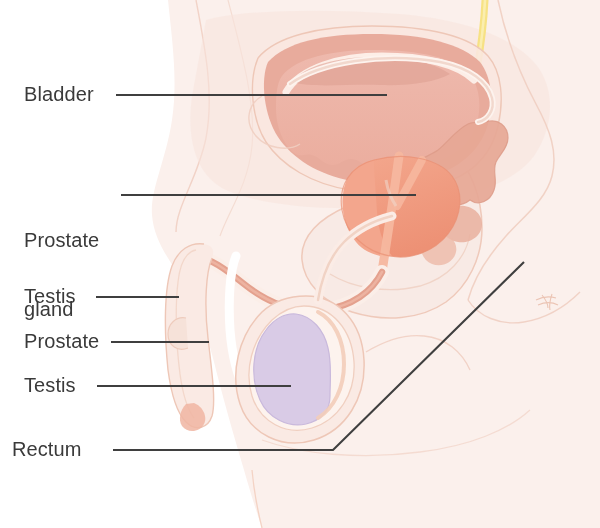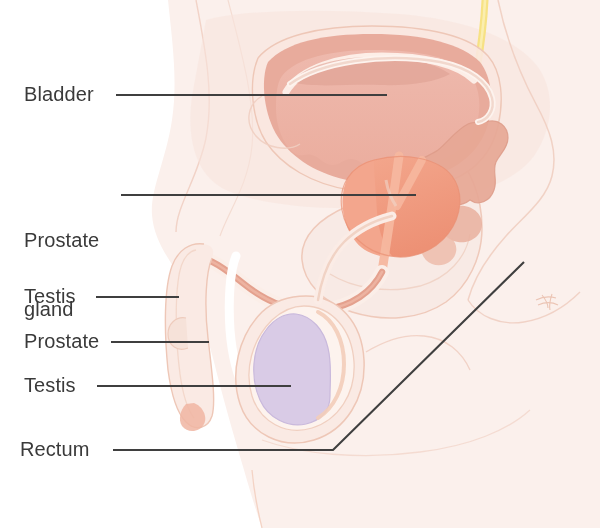--- a/index.html
+++ b/index.html
@@ -336,15 +336,15 @@
     <div>Prostate</div>
     <div>gland</div>
   </div>
 
   <div class="label-text" style="left:24px; top:285px;">Testis</div>
 
   <div class="label-text" style="left:24px; top:330px;">Prostate</div>
 
   <div class="label-text" style="left:24px; top:374px;text-align:right;">Testis</div>
 
-  <div class="label-text" style="left:20px; top:438px;">Rectum</div>
+  <div class="label-text" style="left:12px; top:438px;">Rectum</div>
 
 </div>
 
 </body></html>

